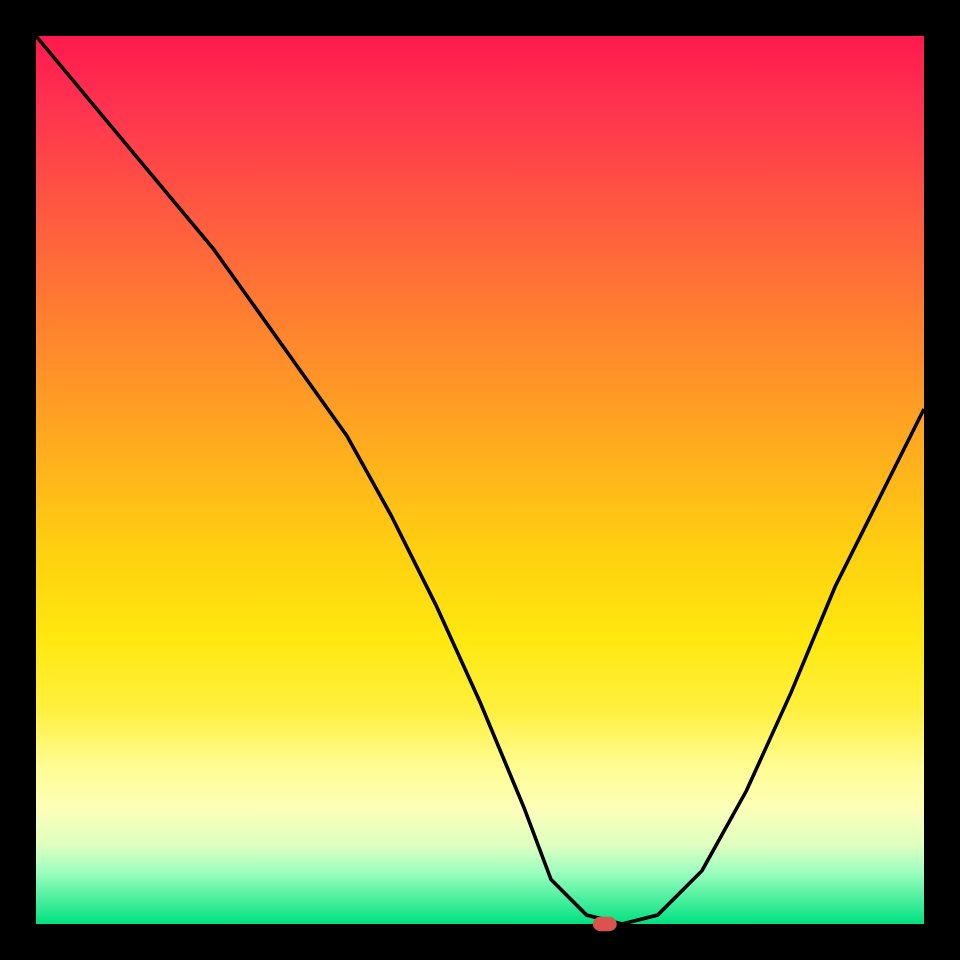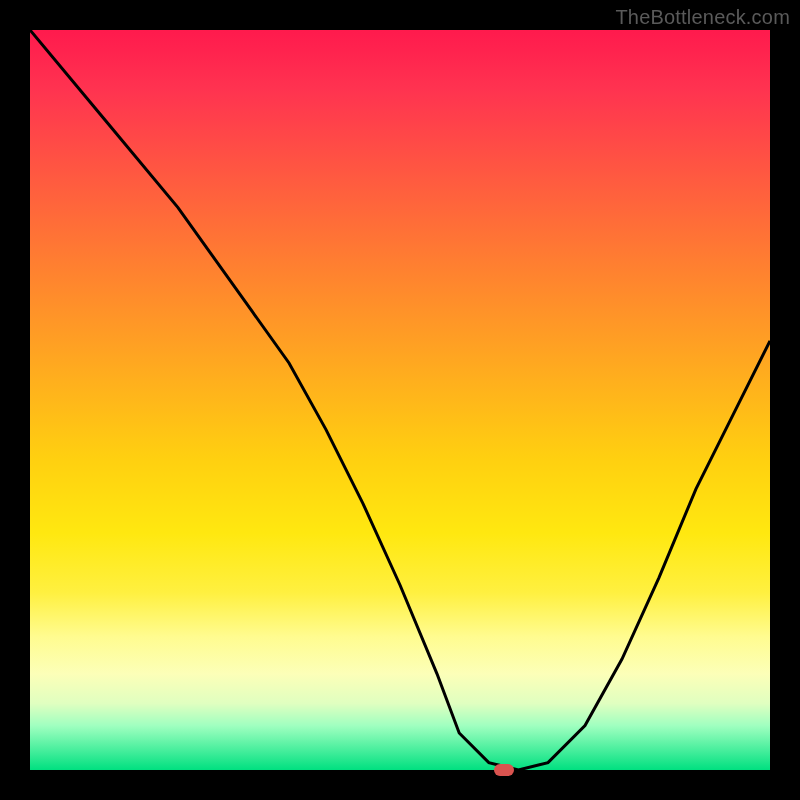--- a/index.html
+++ b/index.html
@@ -26,14 +26,13 @@
 </style>
 </head>
 <body>
 
 <div class="wrap">
   <div class="plot"></div>
   <svg class="curve" viewBox="0 0 740 740" preserveAspectRatio="none">
     <path fill="none" stroke="#000" stroke-width="3" d="M0.0 0.0 L74.0 88.8 L148.0 177.6 L222.0 281.2 L259.0 333.0 L296.0 399.6 L333.0 473.6 L370.0 555.0 L407.0 643.8 L429.2 703.0 L458.8 732.6 L488.4 740.0 L518.0 732.6 L555.0 695.6 L592.0 629.0 L629.0 547.6 L666.0 458.8 L703.0 384.8 L740.0 310.8 "></path>
   </svg>
   <div class="marker" style="left: 503.6px; top: 770px; background: rgb(217, 83, 79);"></div>
-  <div class="brand">TheBottleneck.com</div>
 </div>
 
 </body></html>

